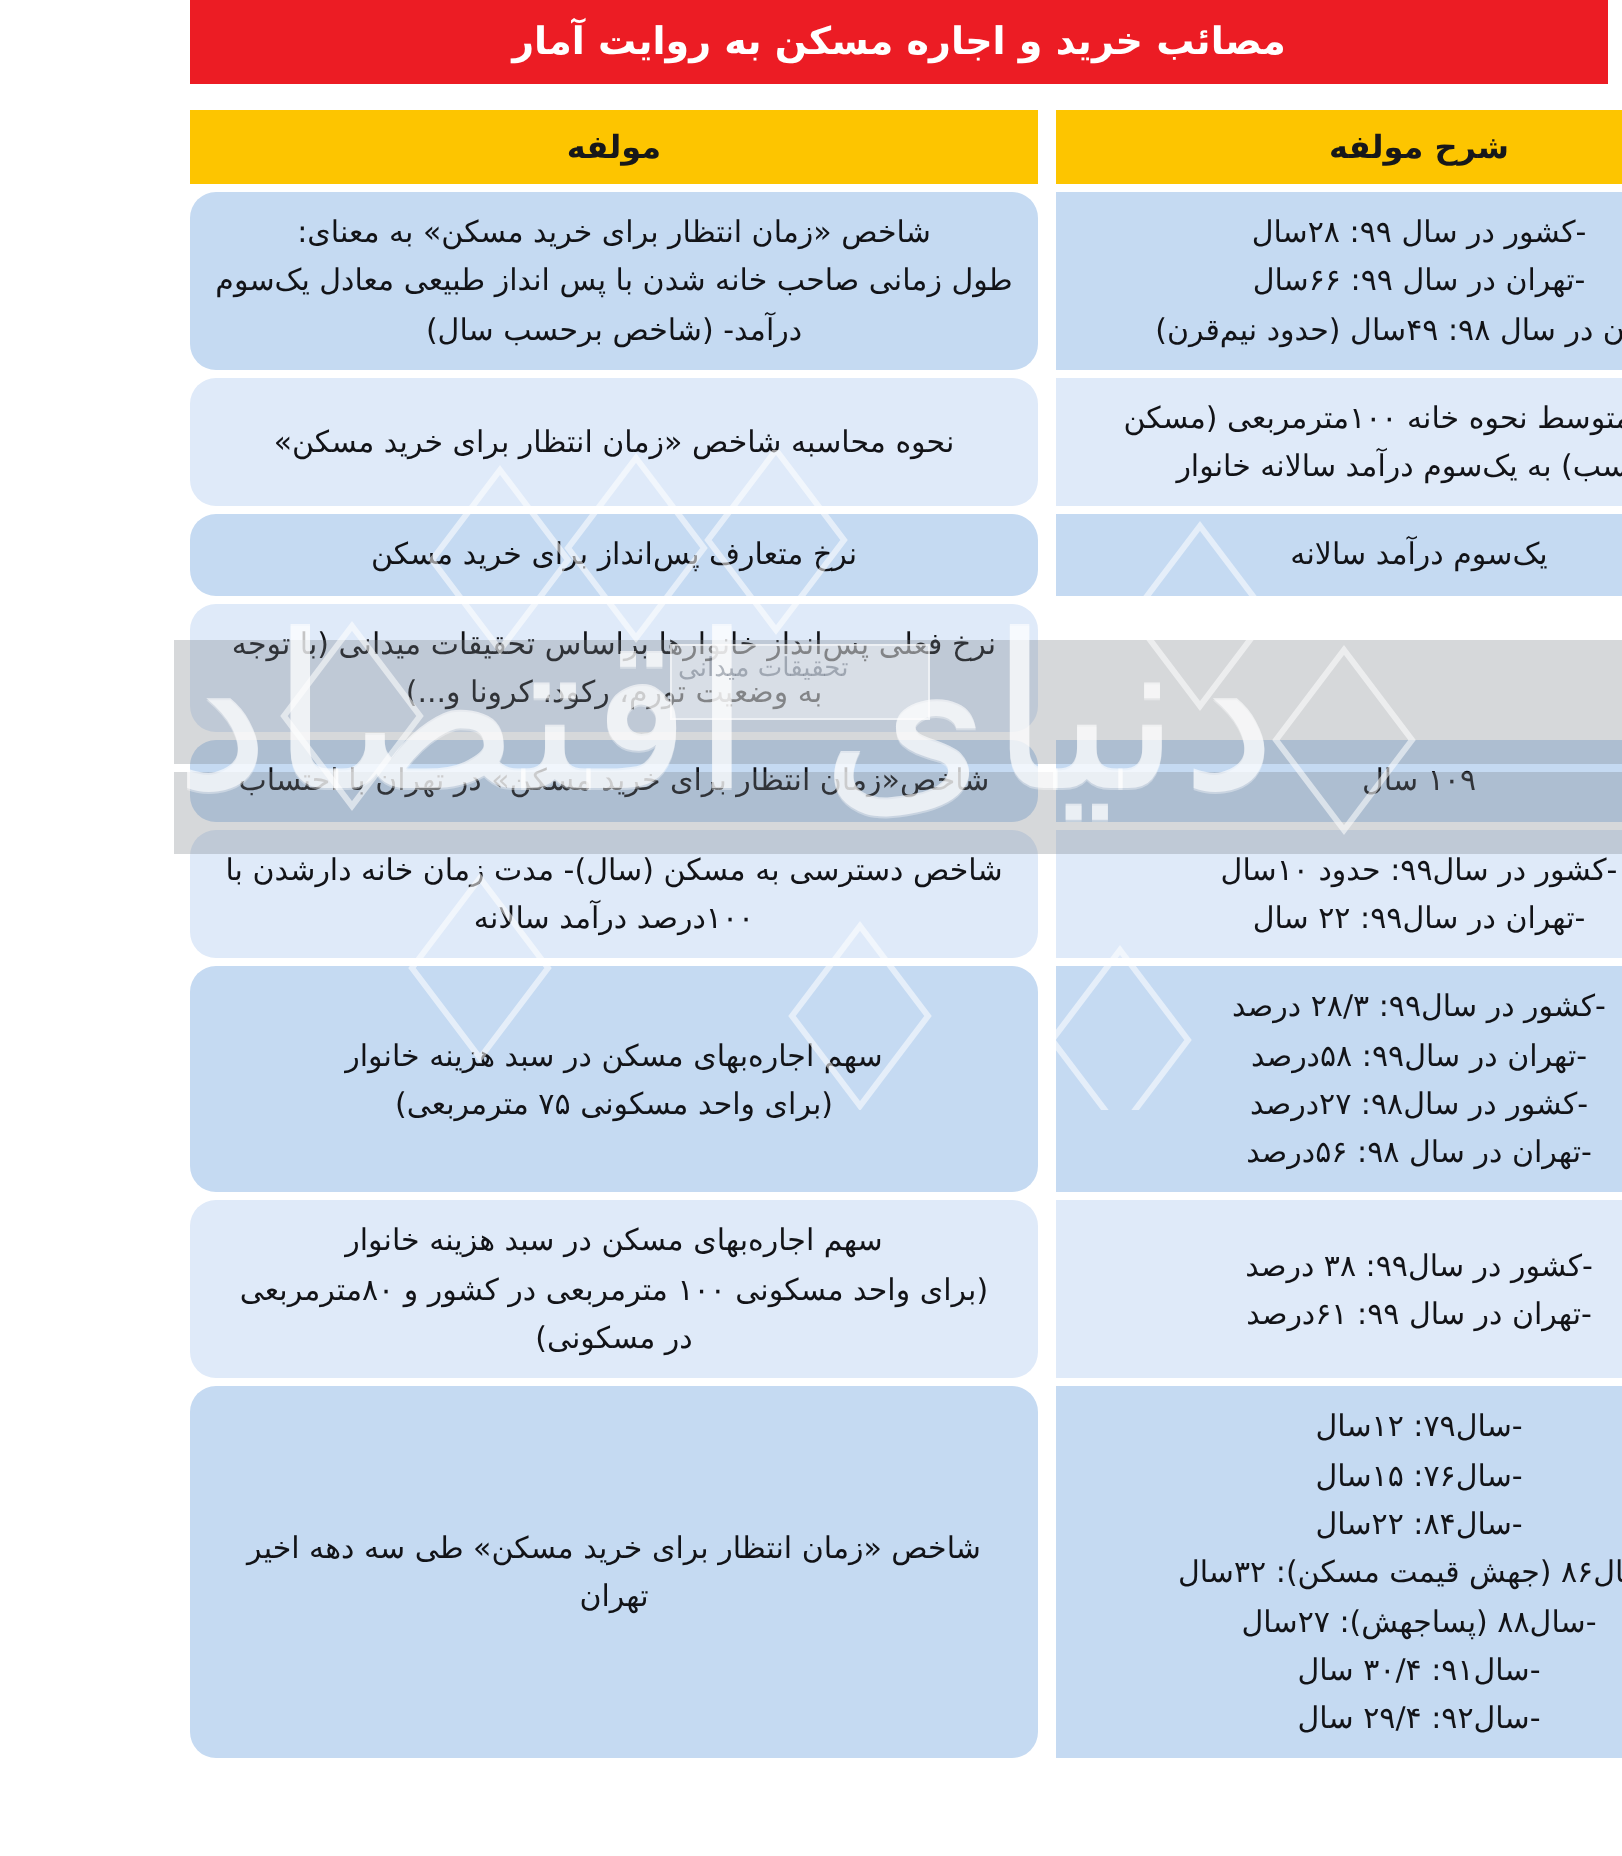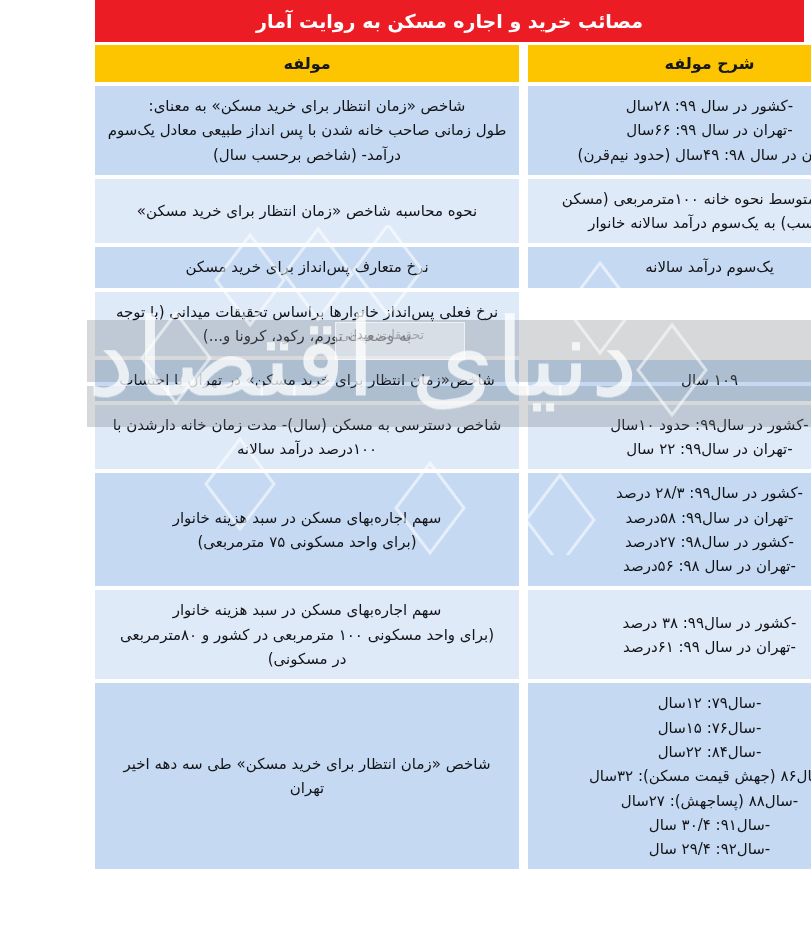--- a/index.html
+++ b/index.html
@@ -34,21 +34,21 @@
     letter-spacing: 0;
     position: relative;
     z-index: 3;
   }
 
   
   .header-row {
     display: flex;
     flex-direction: row-reverse;
     gap: 9px;
-    margin-top: 3px;
+    margin-top: 13px;
     position: relative;
     z-index: 3;
   }
   .header-cell {
     background: #fdc500;
     height: 37px;
     display: flex;
     align-items: center;
     justify-content: center;
     font-size: 16px;
@@ -73,21 +73,21 @@
     display: flex;
     align-items: center;
     justify-content: center;
     text-align: center;
     color: #121317;
     font-size: 15px;
     line-height: 1.62;
     padding: 8px 12px;
     box-sizing: border-box;
   }
-  .row .cell.col-right { flex: 0 0 424px; }
+  .row .cell.col-right { flex: 0 0 424px; border-radius: 13px; }
   .row .cell.col-left  { flex: 0 0 363px; }
 
   .row.shade-a .cell { background: #c5daf2; }
   .row.shade-b .cell { background: #dfeaf9; }
 
   .cell p { margin: 0; }
   .cell .lines p { white-space: nowrap; }
 
   
   .wm-layer {

